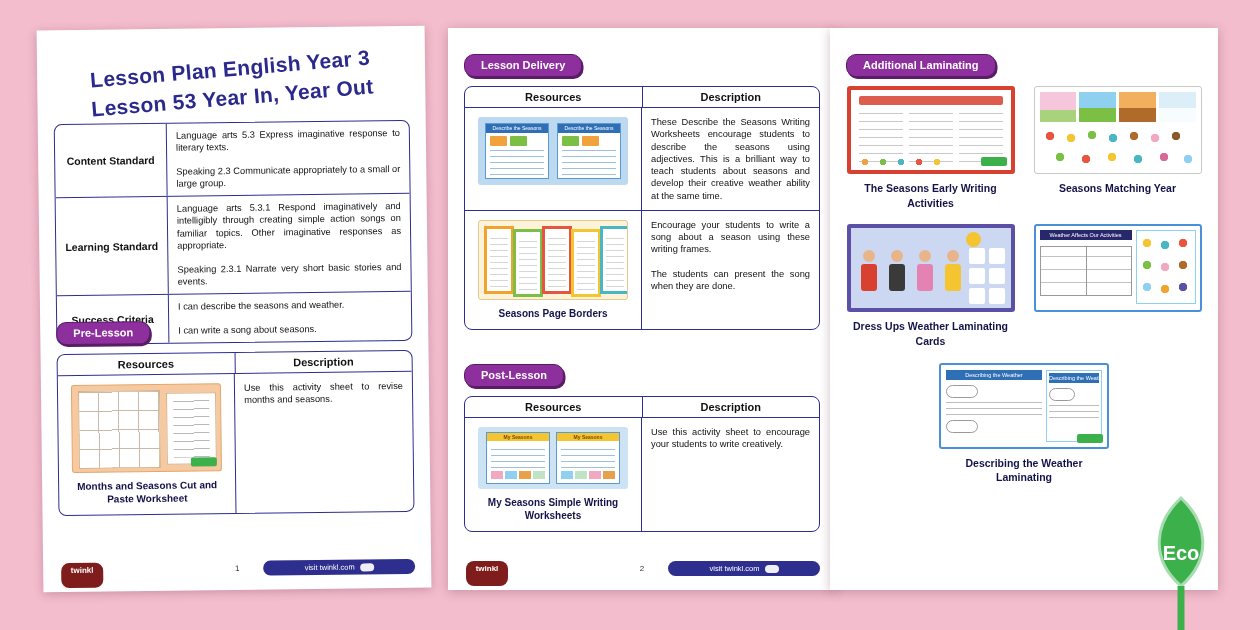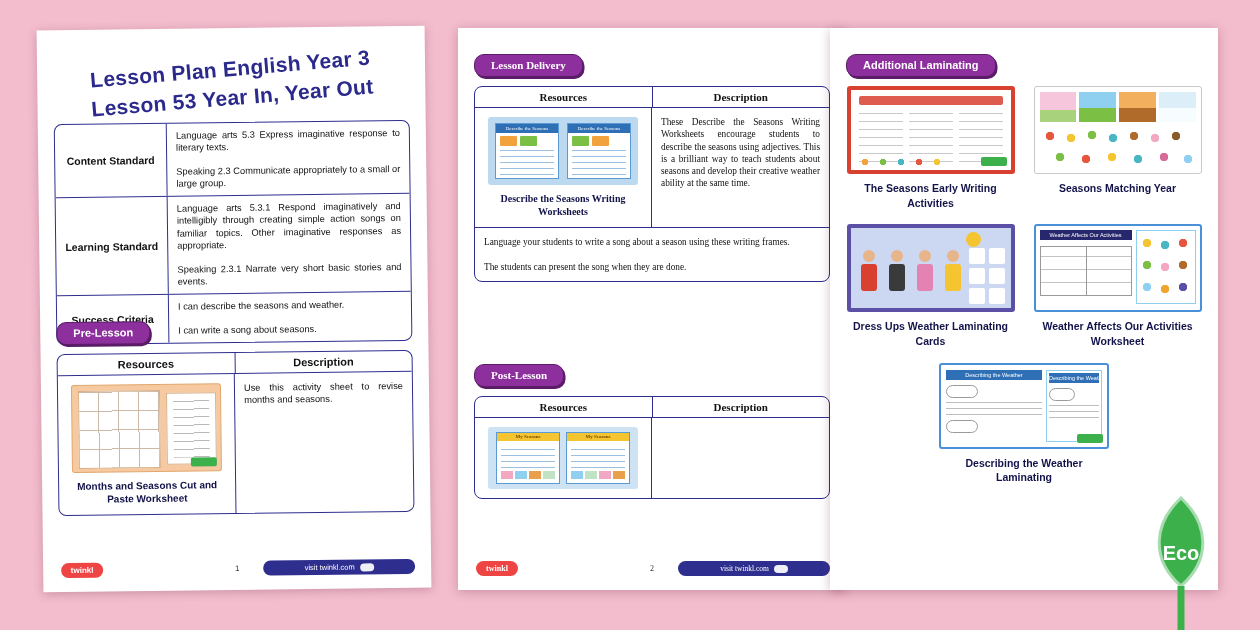--- a/index.html
+++ b/index.html
@@ -8,21 +8,21 @@
     position:relative; width:1260px; height:630px; overflow:hidden;
     background:#f3bdcd;
     font-family:"Liberation Sans", sans-serif;
     color:#111;
   }
   .page {
     position:absolute; width:388px; height:562px; background:#fff;
     box-shadow:0 2px 10px rgba(110,40,70,.3);
   }
   .page1 { left:40px; top:28px; transform:rotate(-0.7deg); }
-  .page2 { left:458px; top:28px;font-family:Liberation Serif, serif; }
+  .page2 { left:448px; top:28px; }
   .page3 { left:830px; top:28px; }
 
   
   .p1-title {
     position:absolute; top:26px; left:0; width:100%;
     text-align:center; transform:rotate(-4deg);
     color:#2b2a8c; font-weight:bold; font-size:21px; line-height:1.4;
     letter-spacing:.3px;
   }
 
@@ -73,22 +73,22 @@
     text-align:justify; white-space:pre-line;
   }
   .caption {
     font-weight:bold; font-size:10px; text-align:center; line-height:1.3;
     color:#13134a; max-width:165px;
   }
 
   
   .footer { position:absolute; left:16px; right:16px; bottom:12px; height:18px; }
   .twinkl-logo {
-    position:absolute; left:2px; top:1px; width:42px; height:15px;
-    background:#ef4444; border-radius:8px;
+    position:absolute; left:2px; top:1px; width:42px; height:25px;
+    background:#7f1d1d; border-radius:8px;
     color:#fff; font-size:8px; font-weight:bold; text-align:center; line-height:15px;
   }
   .page-num { position:absolute; left:0; right:0; top:4px; text-align:center; font-size:8px; color:#333; }
   .visit-bar {
     position:absolute; right:0; top:1px; width:152px; height:15px;
     background:#2e2e8f; border-radius:8px; color:#fff; font-size:7.5px;
     display:flex; align-items:center; justify-content:center; gap:5px;
   }
   .mini-cloud { width:14px; height:8px; background:#fff; border-radius:5px; opacity:.92; }
 
@@ -330,27 +330,46 @@
             </div>
             <div class="ws w2">
               <div class="ws-head">Describe the Seasons</div>
               <div class="ws-pics">
                   <i class="pic-b"></i>
                   <i class="pic-a"></i>
                 </div>
               <div class="ws-lines"></div>
             </div>
           </div>
-          <div class="caption">Describe the Seasons Writing Worksheets</div>
         </div>
         <div class="res-cell-right">These Describe the Seasons Writing Worksheets encourage students to describe the seasons using adjectives. This is a brilliant way to teach students about seasons and develop their creative weather ability at the same time.</div>
       </div>
 
       <div class="res-body">
-        <div class="res-cell-right">Language your students to write a song about a season using these writing frames.
+        <div class="res-cell-left">
+          <div class="thumb t-borders">
+            <div class="pg b1">
+                <i></i>
+              </div>
+            <div class="pg b2">
+                <i></i>
+              </div>
+            <div class="pg b3">
+                <i></i>
+              </div>
+            <div class="pg b4">
+                <i></i>
+              </div>
+            <div class="pg b5">
+                <i></i>
+              </div>
+          </div>
+          <div class="caption">Seasons Page Borders</div>
+        </div>
+        <div class="res-cell-right">Encourage your students to write a song about a season using these writing frames.
 
 The students can present the song when they are done.</div>
       </div>
     </div>
 
     <div class="badge" style="top:336px; left:16px;">Post-Lesson</div>
 
     <div class="res-table" style="top:368px;">
       <div class="res-head">
         <div>Resources</div>
@@ -373,21 +392,23 @@
               <div class="ws2-head">My Seasons</div>
               <div class="ws2-lines"></div>
               <div class="ws2-strip">
                   <i class="st2"></i>
                   <i class="st4"></i>
                   <i class="st1"></i>
                   <i class="st3"></i>
                 </div>
             </div>
           </div>
-        </div>
+          <div class="caption">My Seasons Simple Writing Worksheets</div>
+        </div>
+        <div class="res-cell-right">Use this activity sheet to encourage your students to write creatively.</div>
       </div>
     </div>
 
     <div class="footer">
       <div class="twinkl-logo">twinkl</div>
       <div class="page-num">2</div>
       <div class="visit-bar">
         <span>visit twinkl.com</span>
         <span class="mini-cloud"></span>
       </div>
@@ -454,21 +475,20 @@
         </div>
         <div class="p3-caption">Dress Ups Weather Laminating Cards</div>
       </div>
 
       <div class="p3-item">
         <div class="thumb t-weather">
           <div class="head">Weather Affects Our Activities</div>
           <div class="tbl"></div>
           <div class="icons"></div>
         </div>
-        <div class="p3-caption">Weather Affects Our Activities Worksheet</div>
       </div>
 
       <div class="p3-item center">
         <div class="thumb t-descweather">
           <div class="colL">
             <div class="head-bar">Describing the Weather</div>
             <div class="cloud"></div>
             <div class="d-lines"></div>
             <div class="cloud"></div>
           </div>

